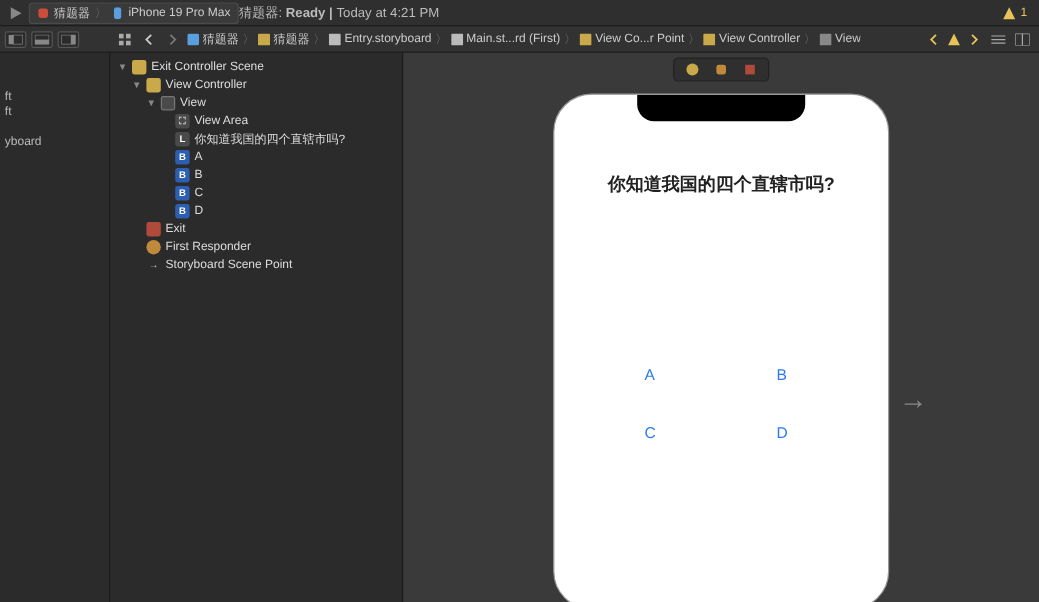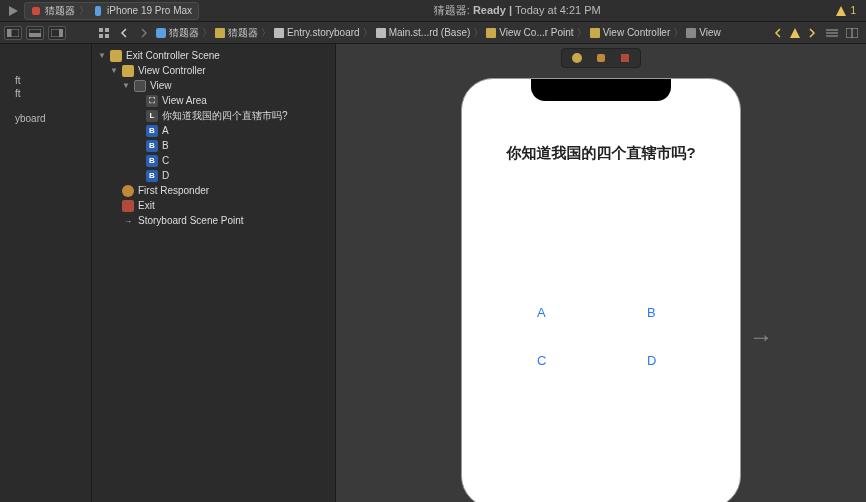--- a/index.html
+++ b/index.html
@@ -1,21 +1,21 @@
 <!DOCTYPE html>
 <html><head>
 <meta charset="utf-8">
 <style>
   * { margin: 0; padding: 0; box-sizing: border-box; font-family: -apple-system, "Helvetica Neue", Arial, sans-serif; }
   body { background: #2a2a2a; color: #ddd; font-size: 11px; width: 866px; height: 502px; overflow: hidden; }
 
   
   .titlebar { height: 22px; background: #2f2f2f; border-bottom: 1px solid #1a1a1a; display: flex; align-items: center; }
   .titlebar .left { display: flex; align-items: center; gap: 4px; padding-left: 6px; min-width: 190px; }
-  .titlebar .center { flex: 1; display: flex; justify-content: center; align-items: center; gap: 4px; color: #bbb; }
+  .titlebar .center { flex: 1; display: flex; justify-content: flex-start; align-items: center; gap: 4px; color: #bbb; }
   .titlebar .right { display: flex; align-items: center; gap: 6px; padding-right: 10px; }
   .app-icon { width: 14px; height: 14px; display: inline-block; }
   .scheme-box { background: #3a3a3a; border: 1px solid #4a4a4a; border-radius: 3px; padding: 1px 6px; display: flex; align-items: center; gap: 4px; color: #ccc; font-size: 10px; }
   .status-text { font-size: 11px; color: #bbb; }
   .warn-badge { display: flex; align-items: center; gap: 3px; color: #e8c35a; font-size: 10px; }
 
   
   .toolbar { height: 22px; background: #323232; border-bottom: 1px solid #1a1a1a; display: flex; align-items: center; }
   .tb-left { width: 92px; display: flex; align-items: center; gap: 4px; padding-left: 4px; }
   .tb-icon { width: 18px; height: 14px; border: 1px solid #555; border-radius: 2px; background: #2b2b2b; display:flex; align-items:center; justify-content:center; }
@@ -23,21 +23,21 @@
   .tb-btn { width: 16px; height: 14px; display:flex; align-items:center; justify-content:center; color:#bbb; }
   .crumbs { display: flex; align-items: center; gap: 3px; font-size: 10px; color: #ccc; overflow: hidden; }
   .crumb { display: flex; align-items: center; gap: 3px; white-space: nowrap; }
   .crumb-sep { color: #777; }
   .tb-right { display: flex; align-items: center; gap: 4px; padding-right: 6px; }
 
   
   .main { display: flex; height: 458px; }
 
   
-  .filenav { width: 92px; background: #2b2b2b; border-right: 1px solid #1a1a1a; color: #bbb; font-size: 10px; padding-top: 30px; padding-left: 15px; }
+  .filenav { width: 92px; background: #2b2b2b; border-right: 1px solid #1a1a1a; color: #bbb; font-size: 10px; padding-top: 30px; padding-left: 4px; }
   .filenav div { padding: 1px 0; }
 
   
   .outline { width: 244px; background: #2b2b2b; border-right: 1px solid #1a1a1a; padding-top: 4px; }
   .node { display: flex; align-items: center; gap: 4px; height: 15px; font-size: 10px; color: #ddd; white-space: nowrap; }
   .disc { color: #888; font-size: 8px; width: 8px; text-align: center; }
   .nicon { width: 12px; height: 12px; border-radius: 2px; display:flex; align-items:center; justify-content:center; font-size:8px; font-weight:bold; }
   .ic-scene { background: #caa94a; color:#000; }
   .ic-vc    { background: #caa94a; color:#000; }
   .ic-view  { background: #4a4a4a; border:1px solid #777; }
@@ -160,21 +160,21 @@
           <svg width="10" height="10">
             <rect width="10" height="10" rx="1" fill="#bbb"></rect>
           </svg>
           <span>Entry.storyboard</span>
         </span>
         <span class="crumb-sep">〉</span>
       <span class="crumb">
           <svg width="10" height="10">
             <rect width="10" height="10" rx="1" fill="#bbb"></rect>
           </svg>
-          <span>Main.st...rd (Base)</span>
+          <span>Main.st...rd (First)</span>
         </span>
         <span class="crumb-sep">〉</span>
       <span class="crumb">
           <svg width="10" height="10">
             <rect width="10" height="10" rx="1" fill="#caa94a"></rect>
           </svg>
           <span>View Co...r Point</span>
         </span>
         <span class="crumb-sep">〉</span>
       <span class="crumb">
@@ -274,27 +274,27 @@
         <span class="nicon ic-btn">B</span>
         <span>C</span>
       </div>
     <div class="node pad3">
         <span class="disc"></span>
         <span class="nicon ic-btn">B</span>
         <span>D</span>
       </div>
     <div class="node pad1">
         <span class="disc"></span>
+        <span class="nicon ic-exit"></span>
+        <span>Exit</span>
+      </div>
+    <div class="node pad1">
+        <span class="disc"></span>
         <span class="nicon ic-fr"></span>
         <span>First Responder</span>
-      </div>
-    <div class="node pad1">
-        <span class="disc"></span>
-        <span class="nicon ic-exit"></span>
-        <span>Exit</span>
       </div>
     <div class="node pad1">
         <span class="disc"></span>
         <span class="nicon ic-entry">→</span>
         <span>Storyboard Scene Point</span>
       </div>
   </div>
 
   <div class="canvas">
     <div class="mini-toolbar">

